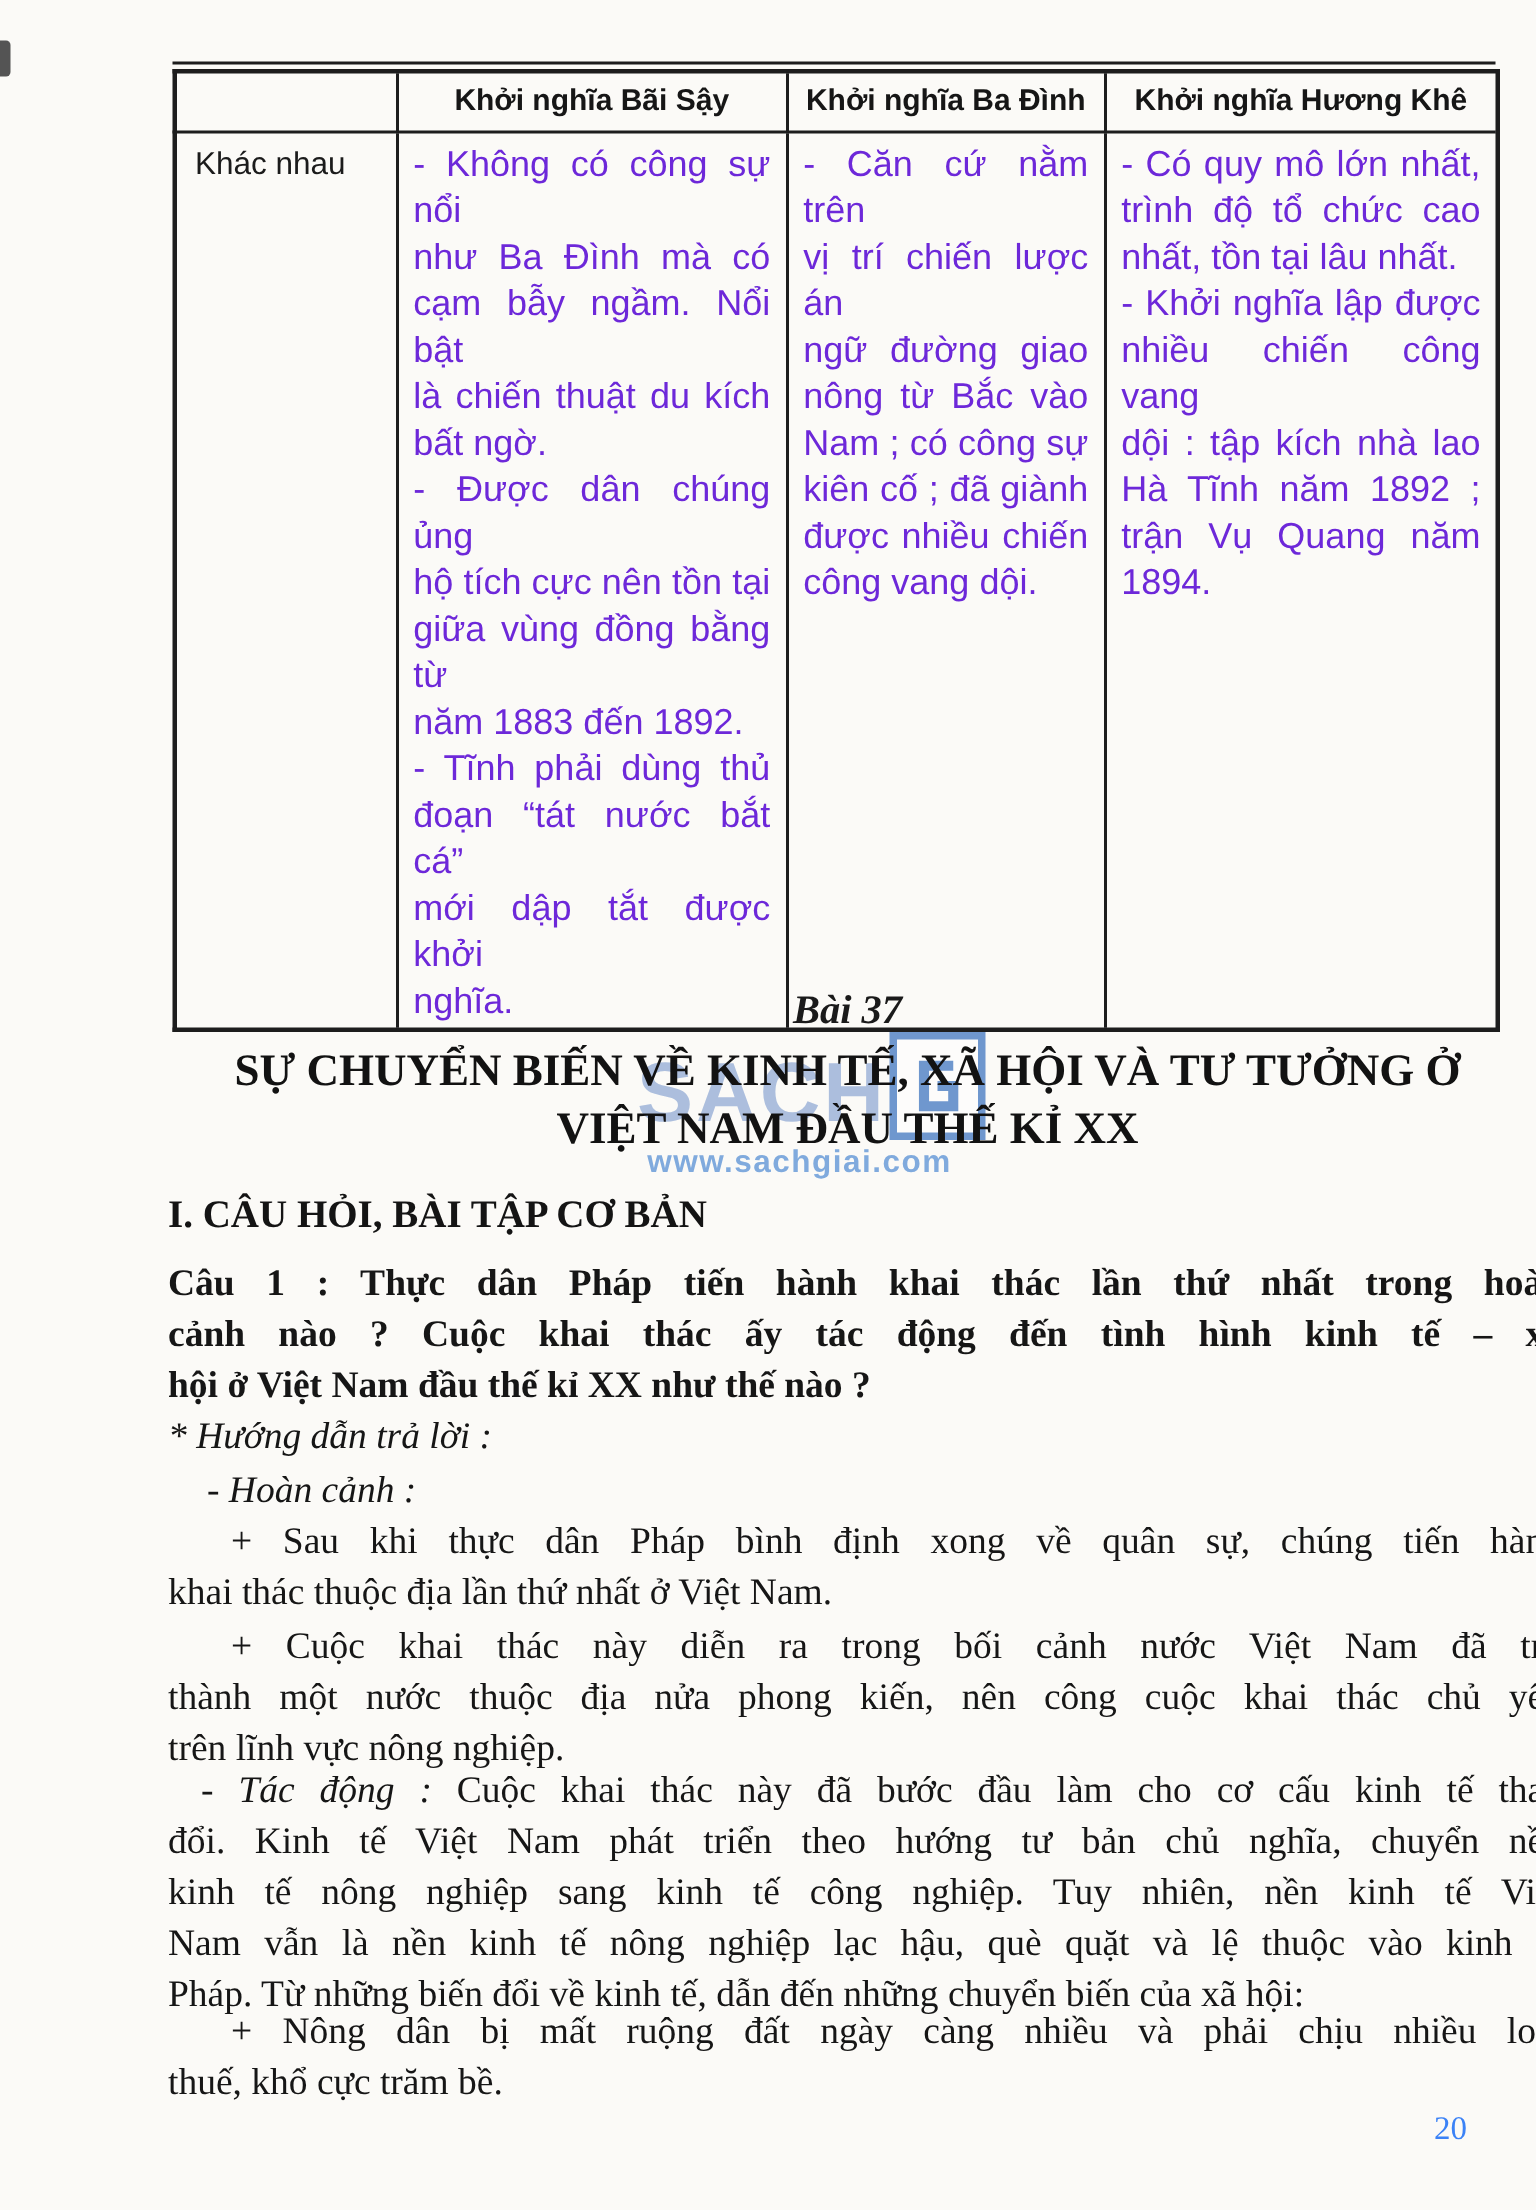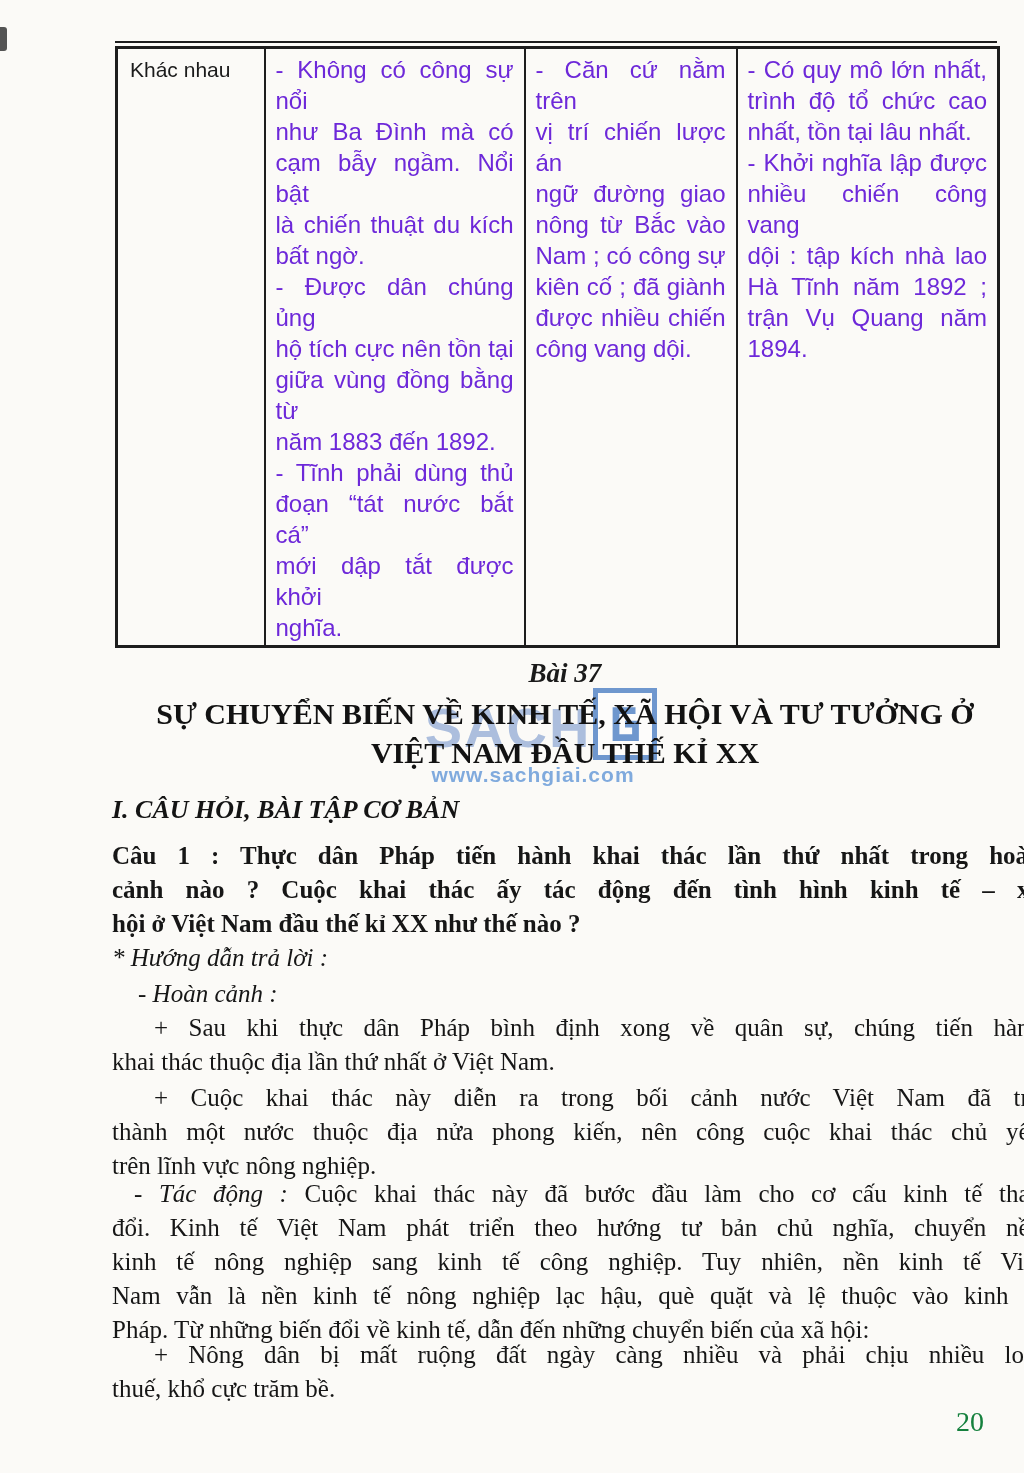--- a/index.html
+++ b/index.html
@@ -23,55 +23,61 @@
   table.cmp{border:3px solid #1d1d1d;}
   th.hcell{font-size:20px;font-weight:bold;text-align:center;padding:7px 2px 6px 2px;height:25px;color:#161616;}
   th.corner{height:25px;}
   td.lbl{font-size:21px;padding:9px 2px 0 12px;color:#1b1b1b;}
   td.cell{font-size:24px;line-height:31px;padding:5px 10px 2px 10px;color:#6d28d9;}
   td.cell-merged{font-size:20px;line-height:32px;padding:5px 12px 2px 13px;color:#1b1b1b;}
 
   
   .bai{left:110px;top:658px;width:910px;text-align:center;font-size:27px;font-weight:bold;font-style:italic;z-index:3;}
   .title{left:92px;top:694px;width:946px;text-align:center;font-size:30px;line-height:39px;font-weight:bold;z-index:3;color:#121212;}
-  .sec{left:112px;top:795px;font-size:26px;font-weight:bold;z-index:3;color:#141414;font-style:italic;}
+  .sec{left:112px;top:795px;font-size:26px;font-weight:bold;z-index:3;color:#141414;}
 
   
   .wm{z-index:1;}
   .wm-brand{left:398px;top:688px;width:286px;display:flex;align-items:flex-end;justify-content:center;gap:2px;}
   .wm-letters{font-size:56px;font-weight:bold;letter-spacing:2px;color:#7d9bce;opacity:.62;font-family:"Liberation Sans","DejaVu Sans",sans-serif;}
   .wm-logo{width:54px;height:62px;border:5px solid #4d7fc4;background:rgba(255,255,255,.55);opacity:.8;display:flex;align-items:center;justify-content:center;}
   .wm-url{left:418px;top:763px;width:230px;text-align:center;font-size:21px;font-weight:bold;letter-spacing:1px;color:#6b9dd9;opacity:.85;font-family:"Liberation Sans","DejaVu Sans",sans-serif;}
 
   
   .btxt{left:112px;width:930px;font-size:25px;line-height:34px;z-index:2;color:#161616;}
   .bold{font-weight:bold;}
   .ital{font-style:italic;}
   .ind{text-indent:42px;}
   .ind-sm{text-indent:22px;}
   .pad-l{padding-left:26px;}
-  .pageno{left:956px;top:1406px;font-size:28px;z-index:2;color:#15803d;}
+  .pageno{left:956px;top:1406px;font-size:22px;z-index:2;color:#3b82f6;}
   .corner-mark{left:0;top:27px;width:7px;height:24px;background:#2a2a2a;border-radius:0 3px 3px 0;opacity:.8;}
 </style>
 </head>
 <body>
 
 <div class="abs corner-mark"></div>
 
 <div class="abs tbl-top-rule"></div>
 
 <div class="abs tbl-wrap">
   <table class="cmp sans">
     <colgroup>
       <col style="width:148px">
         <col style="width:260px">
         <col style="width:212px">
         <col style="width:262px">
     </colgroup>
     <tbody>
+      <tr>
+        <th class="corner"></th>
+        <th class="hcell">Khởi nghĩa Bãi Sậy</th>
+        <th class="hcell">Khởi nghĩa Ba Đình</th>
+        <th class="hcell">Khởi nghĩa Hương Khê</th>
+      </tr>
       <tr>
         <td class="lbl">Khác nhau</td>
         <td class="cell">
             <div class="tline">- Không có công sự nổi</div>
             <div class="tline">như Ba Đình mà có</div>
             <div class="tline">cạm bẫy ngầm. Nổi bật</div>
             <div class="tline">là chiến thuật du kích</div>
             <div class="tline last">bất ngờ.</div>
             <div class="tline">- Được dân chúng ủng</div>
             <div class="tline">hộ tích cực nên tồn tại</div>

